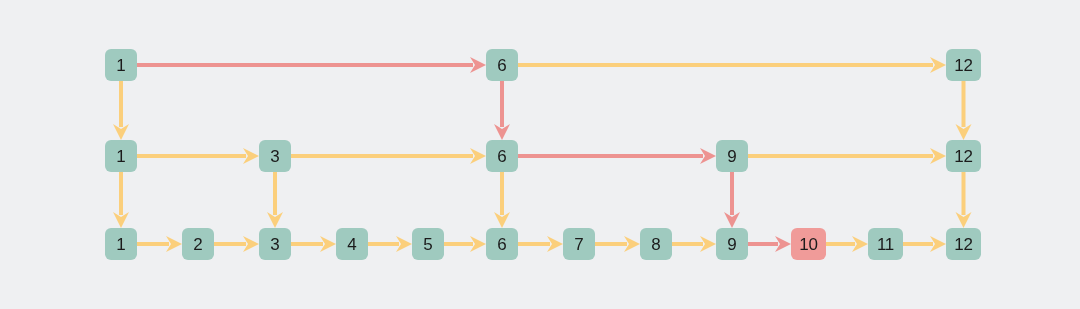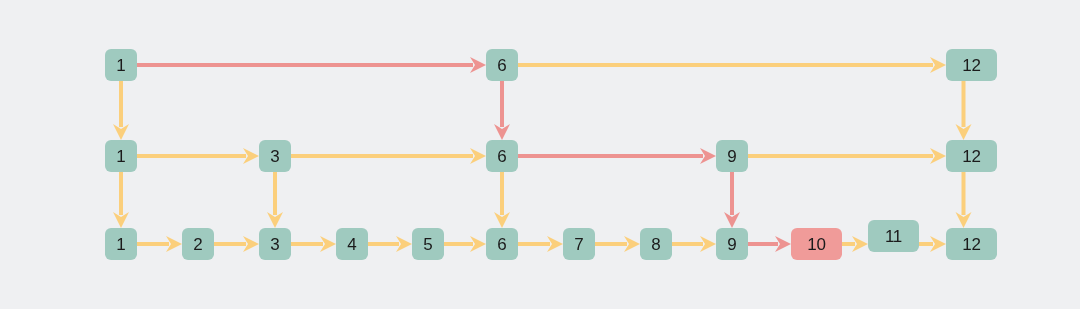--- a/index.html
+++ b/index.html
@@ -35,21 +35,21 @@
     align-items: center;
     justify-content: center;
     font-size: 17px;
     color: #1b1b1b;
     line-height: 1;
     letter-spacing: -0.2px;
     box-sizing: border-box;
     z-index: 3;
   }
   .node.wide {
-    width: 51px;
+    width: 35px;
   }
   .node-green {
     background: #9fcabf;
   }
   .node-red {
     background: #f09b99;
     text-align: center;
   }
   .node-label {
     display: block;
@@ -210,20 +210,20 @@
       </div>
       <div class="node node-green" style="left: 640px; top: 228px;">
         <span class="node-label">8</span>
       </div>
       <div class="node node-green" style="left: 716px; top: 228px;">
         <span class="node-label">9</span>
       </div>
       <div class="node node-red wide" style="left: 791px; top: 228px;">
         <span class="node-label">10</span>
       </div>
-      <div class="node node-green wide" style="left: 868px; top: 220px;">
+      <div class="node node-green wide" style="left: 868px; top: 228px;">
         <span class="node-label">11</span>
       </div>
       <div class="node node-green wide" style="left: 946px; top: 228px;">
         <span class="node-label">12</span>
       </div>
     </div>
 </div>
 
 </body></html>

